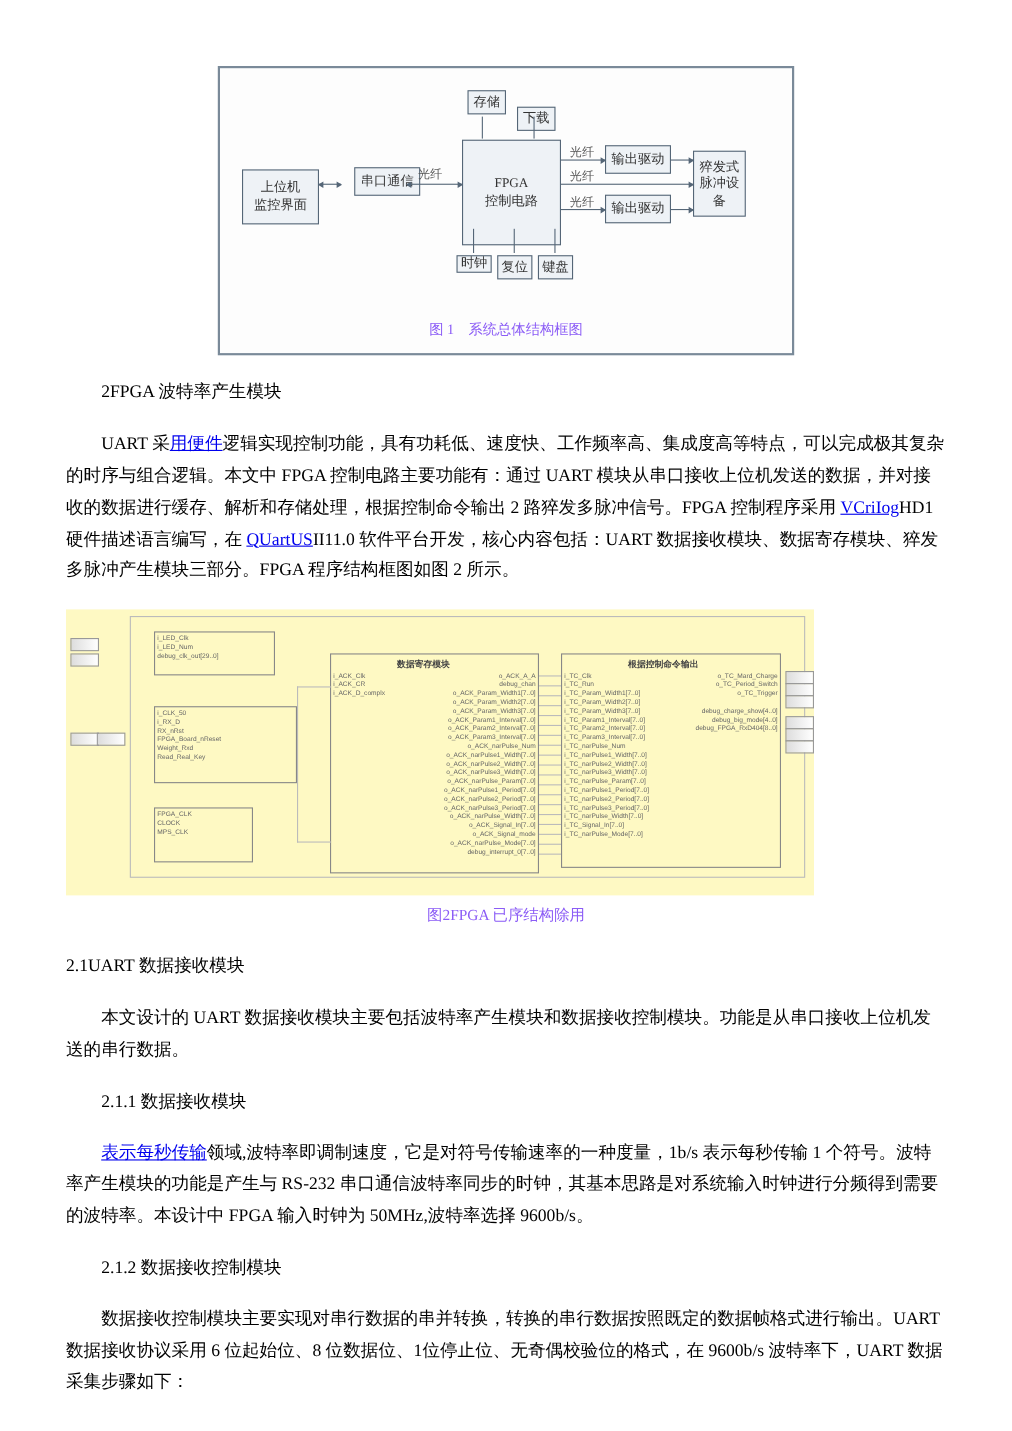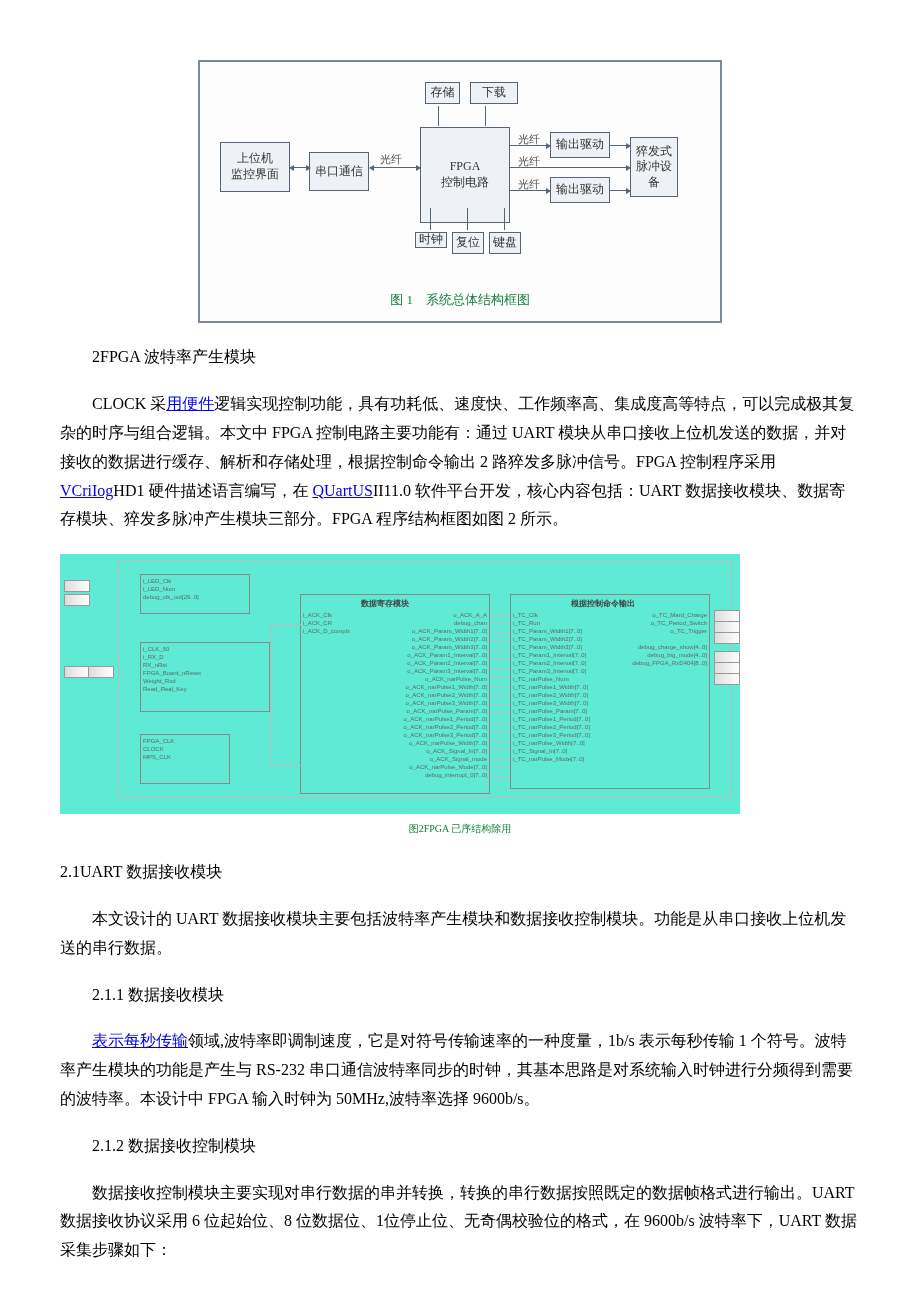--- a/index.html
+++ b/index.html
@@ -28,21 +28,21 @@
     text-align: center;
   }
   .figure-inner {
     display: inline-block;
     border: 2px solid #7a8a99;
     padding: 20px 20px 10px 20px;
     background: #fdfdfd;
   }
   .fig-caption {
     font-size: 13px;
-    color: #15803d;
+    color: #8b5cf6;
     margin-top: 6px;
     font-family: "SimSun", serif;
   }
   
   .bd {
     position: relative;
     width: 480px;
     height: 200px;
   }
   .box {
@@ -78,21 +78,21 @@
     border-bottom: 3px solid transparent;
   }
   .arrow-h.bi::before { left: -1px; border-right: 5px solid #556677; }
   .arrow-h.bi::after  { right: -1px; border-left: 5px solid #556677; }
   .arrow-h.r::after   { right: -1px; border-left: 5px solid #556677; }
 
   
   .schematic {
     width: 680px;
     height: 260px;
-    background: #5eead4;
+    background: #fef9c3;
     position: relative;
     font-family: Arial, sans-serif;
   }
   .sch-block {
     position: absolute;
     border: 1px solid #888;
     box-sizing: border-box;
     font-size: 7px;
     color: #555;
     padding: 4px;
@@ -124,25 +124,25 @@
     text-align: center;
     color:#666;
   }
 </style>
 </head>
 <body>
 
 <div class="figure">
   <div class="figure-inner">
     <div class="bd">
-      <div class="box" style="left:0;top:60px;width:70px;height:50px">上位机<br>监控界面</div>
-      <div class="box" style="left:89px;top:70px;width:60px;height:39px">串口通信</div>
+      <div class="box" style="left:0;top:72px;width:70px;height:50px">上位机<br>监控界面</div>
+      <div class="box" style="left:102px;top:70px;width:60px;height:26px">串口通信</div>
       <div class="box" style="left:200px;top:45px;width:90px;height:96px">FPGA<br>控制电路</div>
       <div class="box" style="left:205px;top:0;width:35px;height:22px">存储</div>
-      <div class="box" style="left:250px;top:0;width:48px;height:22px">下载</div>
+      <div class="box" style="left:250px;top:15px;width:35px;height:22px">下载</div>
       <div class="box" style="left:195px;top:150px;width:32px;height:16px">时钟</div>
       <div class="box" style="left:232px;top:150px;width:32px;height:22px">复位</div>
       <div class="box" style="left:269px;top:150px;width:32px;height:22px">键盘</div>
       <div class="box" style="left:330px;top:50px;width:60px;height:26px">输出驱动</div>
       <div class="box" style="left:330px;top:95px;width:60px;height:26px">输出驱动</div>
       <div class="box" style="left:410px;top:55px;width:48px;height:60px">猝发式<br>脉冲设备</div>
 
       <div class="arrow-h bi" style="left:70px;top:85px;width:20px"></div>
       <div class="arrow-h bi" style="left:150px;top:85px;width:50px"></div>
       <div class="arrow-h r" style="left:290px;top:63px;width:40px"></div>
@@ -162,21 +162,21 @@
       <div class="lbl" style="left:247px;top:126px;border-left:1px solid #556677;height:22px;width:0"></div>
       <div class="lbl" style="left:284px;top:126px;border-left:1px solid #556677;height:22px;width:0"></div>
     </div>
     <div class="fig-caption">图 1　系统总体结构框图</div>
   </div>
 </div>
 
 <p>2FPGA 波特率产生模块</p>
 
 <p>
-  <span>CLOCK 采</span><a href="#">用便件</a><span>逻辑实现控制功能，具有功耗低、速度快、工作频率高、集成度高等特点，可以完成极其复杂的时序与组合逻辑。本文中 FPGA 控制电路主要功能有：通过 UART 模块从串口接收上位机发送的数据，并对接收的数据进行缓存、解析和存储处理，根据控制命令输出 2 路猝发多脉冲信号。FPGA 控制程序采用 </span><a href="#">VCriIog</a><span>HD1 硬件描述语言编写，在 </span><a href="#">QUartUS</a><span>II11.0 软件平台开发，核心内容包括：UART 数据接收模块、数据寄存模块、猝发多脉冲产生模块三部分。FPGA 程序结构框图如图 2 所示。</span>
+  <span>UART 采</span><a href="#">用便件</a><span>逻辑实现控制功能，具有功耗低、速度快、工作频率高、集成度高等特点，可以完成极其复杂的时序与组合逻辑。本文中 FPGA 控制电路主要功能有：通过 UART 模块从串口接收上位机发送的数据，并对接收的数据进行缓存、解析和存储处理，根据控制命令输出 2 路猝发多脉冲信号。FPGA 控制程序采用 </span><a href="#">VCriIog</a><span>HD1 硬件描述语言编写，在 </span><a href="#">QUartUS</a><span>II11.0 软件平台开发，核心内容包括：UART 数据接收模块、数据寄存模块、猝发多脉冲产生模块三部分。FPGA 程序结构框图如图 2 所示。</span>
 </p>
 
 <div class="figure">
   <div class="schematic">
 
     <div class="sch-block" style="left:58px;top:6px;width:614px;height:238px;border-color:#bbb"></div>
 
     <div class="io-pad" style="left:4px;top:26px"></div>
     <div class="io-pad" style="left:4px;top:40px"></div>
     <div class="io-pad" style="left:4px;top:112px"></div>
@@ -300,21 +300,21 @@
         <div style="border-top:1px solid #bbb;height:8px"></div>
       <div style="border-top:1px solid #bbb;height:8px"></div>
         <div style="border-top:1px solid #bbb;height:8px"></div>
       <div style="border-top:1px solid #bbb;height:8px"></div>
         <div style="border-top:1px solid #bbb;height:8px"></div>
       <div style="border-top:1px solid #bbb;height:8px"></div>
         <div style="border-top:1px solid #bbb;height:8px"></div>
       <div style="border-top:1px solid #bbb;height:8px"></div>
     </div>
   </div>
-  <div class="fig-caption" style="font-size:10px">图2FPGA 已序结构除用</div>
+  <div class="fig-caption" style="font-size:14px">图2FPGA 已序结构除用</div>
 </div>
 
 <p class="no-indent">2.1UART 数据接收模块</p>
 
 <p>本文设计的 UART 数据接收模块主要包括波特率产生模块和数据接收控制模块。功能是从串口接收上位机发送的串行数据。</p>
 
 <p>2.1.1 数据接收模块</p>
 
 <p>
   <a href="#">表示每秒传输</a><span>领域,波特率即调制速度，它是对符号传输速率的一种度量，1b/s 表示每秒传输 1 个符号。波特率产生模块的功能是产生与 RS-232 串口通信波特率同步的时钟，其基本思路是对系统输入时钟进行分频得到需要的波特率。本设计中 FPGA 输入时钟为 50MHz,波特率选择 9600b/s。</span>

